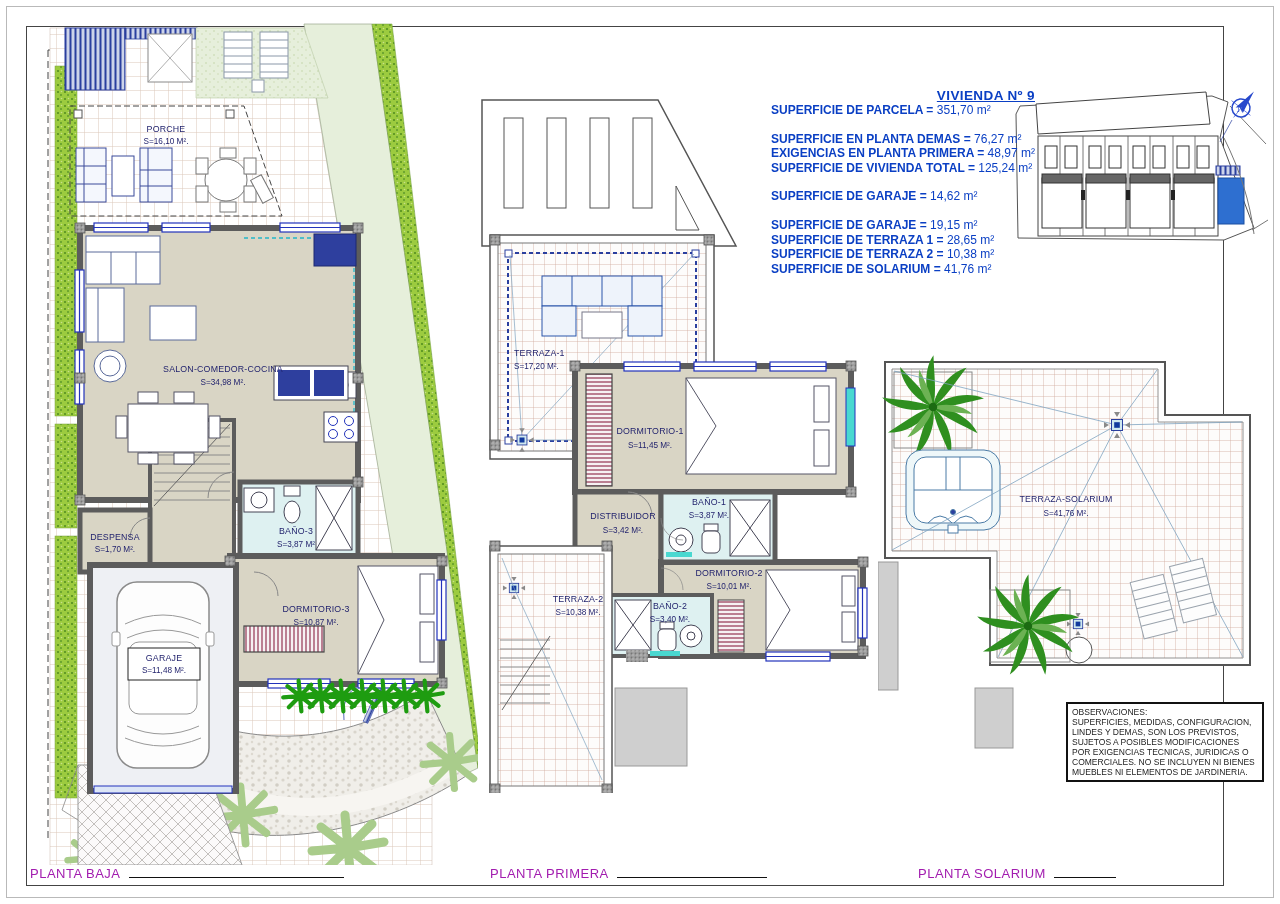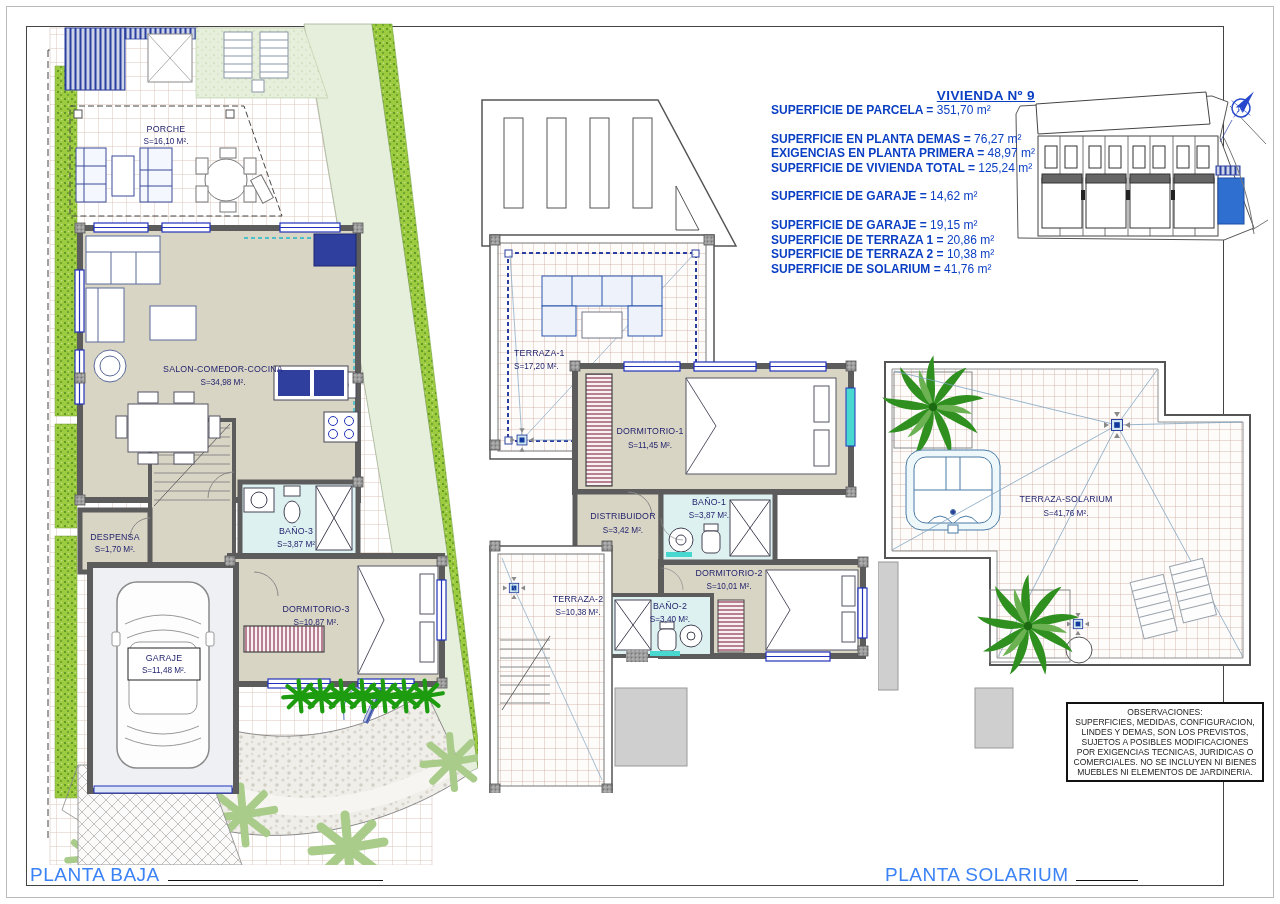--- a/index.html
+++ b/index.html
@@ -10,25 +10,25 @@
   .sheet-frame{position:absolute;left:26px;top:26px;width:1196px;height:858px;border:1px solid #444;}
   
   .hdr{position:absolute;left:755px;top:88px;width:280px;color:#0a3fc4;}
   .hdr-title{font-weight:bold;font-size:13.5px;text-decoration:underline;letter-spacing:.4px;margin-bottom:0;text-align:right;}
   .hdr-group{margin-bottom:14px;}
   .hdr-line{font-size:12px;line-height:14.6px;white-space:nowrap;margin-left:16px;}
   .hl{font-weight:bold;}
   .hv{font-weight:normal;}
   
   .obs{position:absolute;left:1066px;top:702px;width:186px;border:2px solid #111;background:#fff;
-       padding:3px 4px;text-align:center;color:#222;}
+       padding:3px 4px;color:#222;}
   .obs-title{font-size:8.5px;line-height:10px;}
   .obs-body{font-size:8.5px;line-height:10px;}
   
-  .footer-label{position:absolute;top:864px;font-size:19px;color:#3b82f6;letter-spacing:.5px;white-space:nowrap;}
+  .footer-label{position:absolute;top:864px;font-size:13px;color:#a21caf;letter-spacing:.5px;white-space:nowrap;}
   .rule{display:inline-block;height:13px;border-bottom:1.6px solid #111;margin-left:8px;}
   
   .rl{font-family:"Liberation Sans",sans-serif;font-size:8.8px;fill:#23246e;letter-spacing:.2px;}
   .ra{font-family:"Liberation Sans",sans-serif;font-size:8.2px;fill:#23246e;}
 </style>
 </head>
 <body>
 
 <div id="canvas">
   <div class="sheet-outer"></div>
@@ -521,30 +521,33 @@
     <div class="hdr-group">
       <div class="hdr-line"><span class="hl">SUPERFICIE EN PLANTA DEMAS = </span><span class="hv">76,27 m²</span></div>
       <div class="hdr-line"><span class="hl">EXIGENCIAS EN PLANTA PRIMERA = </span><span class="hv">48,97 m²</span></div>
       <div class="hdr-line"><span class="hl">SUPERFICIE DE VIVIENDA TOTAL = </span><span class="hv">125,24 m²</span></div>
     </div>
     <div class="hdr-group">
       <div class="hdr-line"><span class="hl">SUPERFICIE DE GARAJE = </span><span class="hv">14,62 m²</span></div>
     </div>
     <div class="hdr-group">
       <div class="hdr-line"><span class="hl">SUPERFICIE DE GARAJE = </span><span class="hv">19,15 m²</span></div>
-      <div class="hdr-line"><span class="hl">SUPERFICIE DE TERRAZA 1 = </span><span class="hv">20,86 m²</span></div>
+      <div class="hdr-line"><span class="hl">SUPERFICIE DE TERRAZA 1 = </span><span class="hv">28,65 m²</span></div>
       <div class="hdr-line"><span class="hl">SUPERFICIE DE TERRAZA 2 = </span><span class="hv">10,38 m²</span></div>
       <div class="hdr-line"><span class="hl">SUPERFICIE DE SOLARIUM = </span><span class="hv">41,76 m²</span></div>
     </div>
   </div>
 
   <div class="obs">
     <div class="obs-title">OBSERVACIONES:</div>
     <div class="obs-body">SUPERFICIES, MEDIDAS, CONFIGURACION, LINDES Y DEMAS, SON LOS PREVISTOS, SUJETOS A POSIBLES MODIFICACIONES POR EXIGENCIAS TECNICAS, JURIDICAS O COMERCIALES. NO SE INCLUYEN NI BIENES MUEBLES NI ELEMENTOS DE JARDINERIA.</div>
   </div>
 
   <div class="footer-label" style="left:30px">
     <span>PLANTA BAJA</span><span class="rule" style="width:215px"></span>
   </div>
-  <div class="footer-label" style="left:885px">
+  <div class="footer-label" style="left:490px">
+    <span>PLANTA PRIMERA</span><span class="rule" style="width:150px"></span>
+  </div>
+  <div class="footer-label" style="left:918px">
     <span>PLANTA SOLARIUM</span><span class="rule" style="width:62px"></span>
   </div>
 </div>
 
 </body></html>

